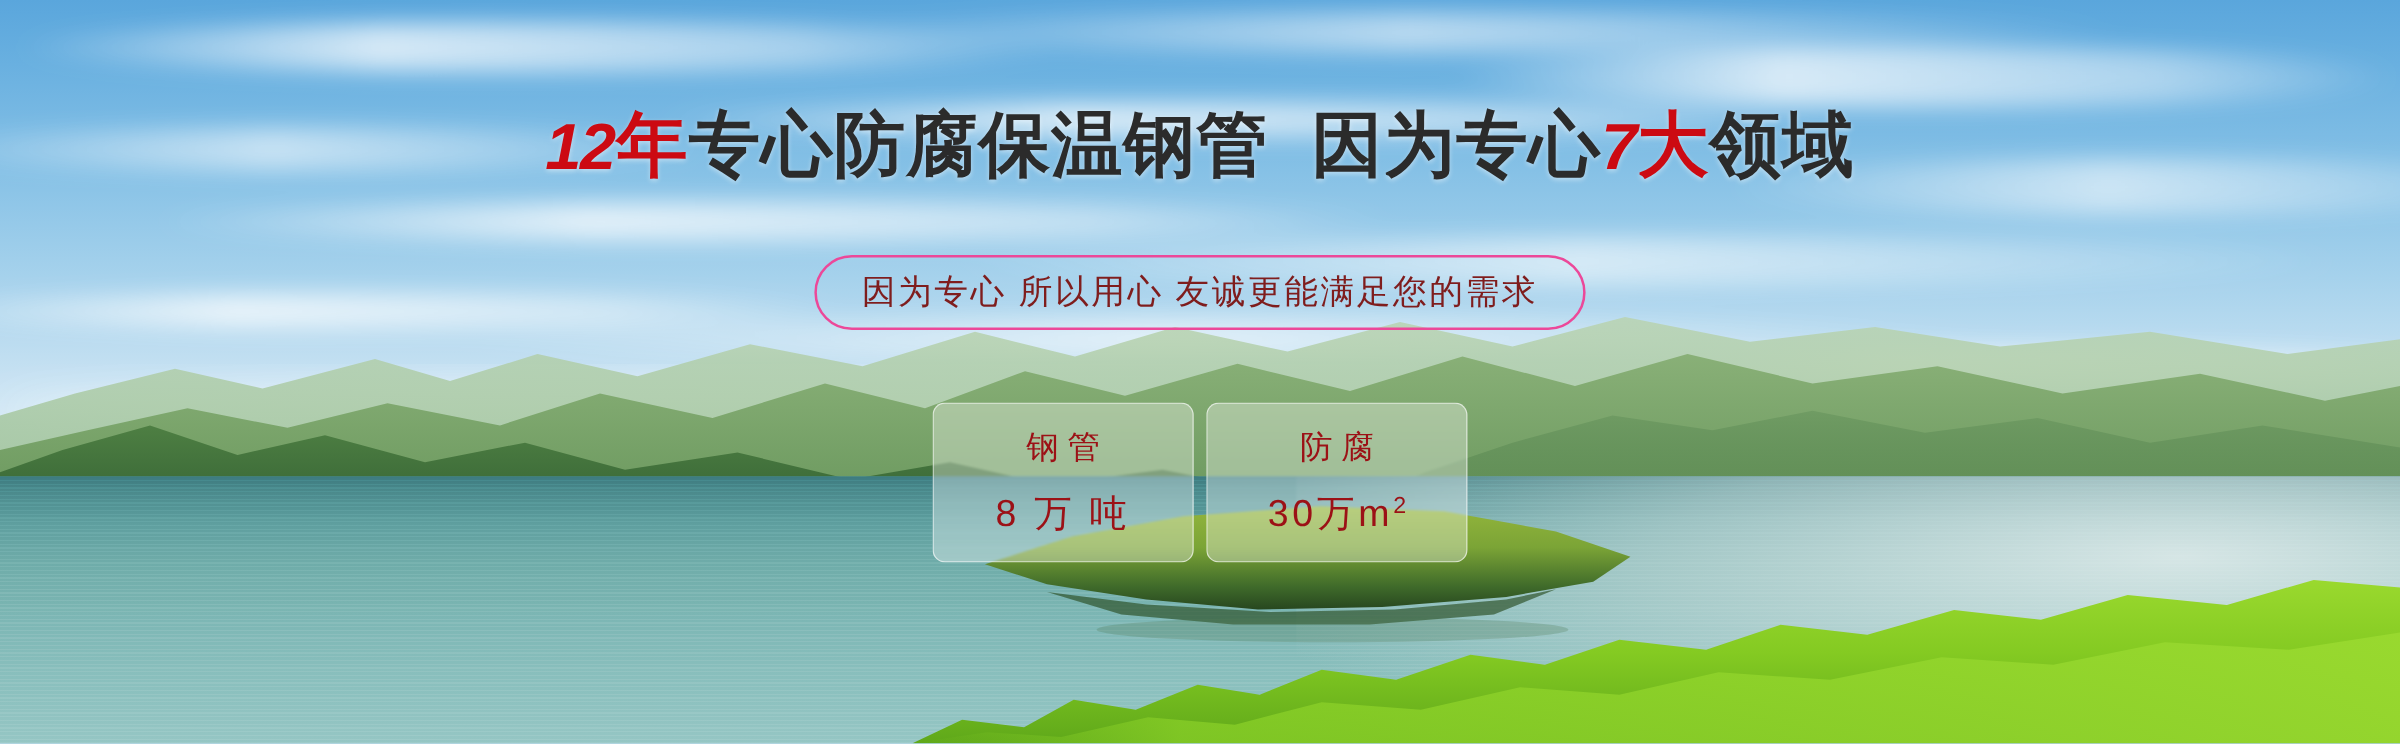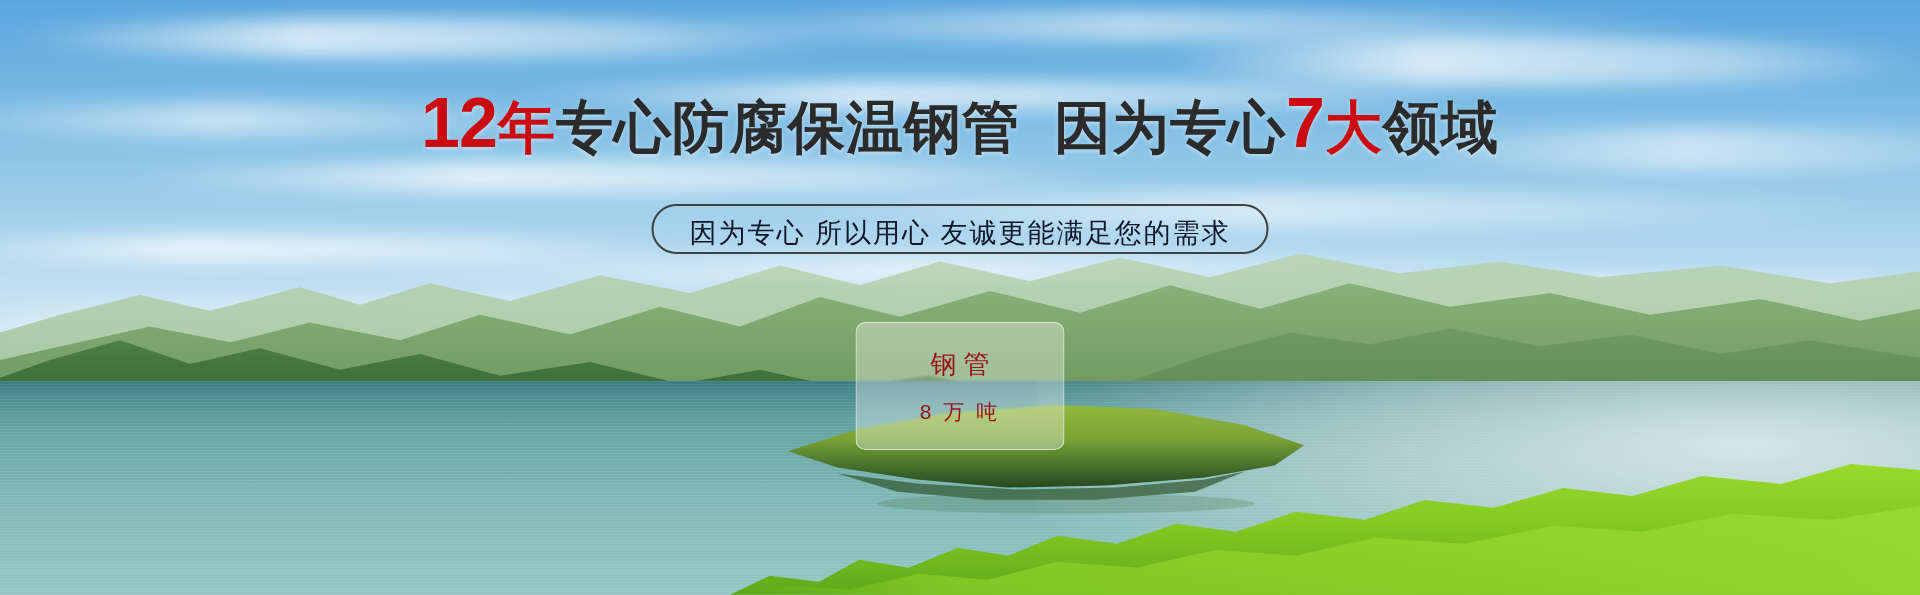--- a/index.html
+++ b/index.html
@@ -127,43 +127,44 @@
     font-size: 57px;
     line-height: 1;
     font-weight: bold;
     color: #2b2b2b;
     letter-spacing: 1px;
     white-space: nowrap;
     text-shadow: 0 2px 4px rgba(255,255,255,.45);
   }
   .headline .hl-num {
     color: #cc0a12;
-    font-size: 70px;
+    font-size: 52px;
+    font-style: italic;
     font-weight: bold;
     letter-spacing: -1px;
     margin-right: 1px;
   }
   .headline .hl-red {
     color: #cc0a12;
   }
   .headline .hl-gap {
     display: inline-block;
     width: 34px;
   }
 
   .subtitle-pill {
     position: absolute;
     top: 204px;
     left: 50%;
     transform: translateX(-50%);
-    border: 2px solid #404040;
+    border: 2px solid #ec4899;
     border-radius: 30px;
-    padding: 9px 36px 1px 36px;
+    padding: 9px 36px 11px 36px;
     font-size: 27px;
-    color: #0f172a;
+    color: #7f1d1d;
     letter-spacing: 2px;
     white-space: nowrap;
     background: transparent;
   }
 
   .cards {
     position: absolute;
     top: 322px;
     left: 50%;
     transform: translateX(-50%);
@@ -183,21 +184,21 @@
     backdrop-filter: blur(1px);
   }
   .stat-label {
     font-size: 26px;
     color: #9c1116;
     letter-spacing: 7px;
     text-indent: 7px;
     margin-bottom: 16px;
   }
   .stat-value {
-    font-size: 21px;
+    font-size: 30px;
     color: #9c1116;
     letter-spacing: 3px;
     white-space: nowrap;
   }
   .stat-value sup {
     font-size: .62em;
     vertical-align: super;
     letter-spacing: 0;
   }
 </style>
@@ -349,17 +350,21 @@
       <span>因为专心 所以用心  友诚更能满足您的需求</span>
     </div>
 
     <div class="cards">
 
       <div class="stat-card">
         <div class="stat-label">钢管</div>
         <div class="stat-value"><span>8 万 吨</span></div>
       </div>
 
+      <div class="stat-card">
+        <div class="stat-label">防腐</div>
+        <div class="stat-value"><span>30万m</span><sup>2</sup></div>
+      </div>
 
 
     </div>
   </div>
 </div>
 
 </body></html>

